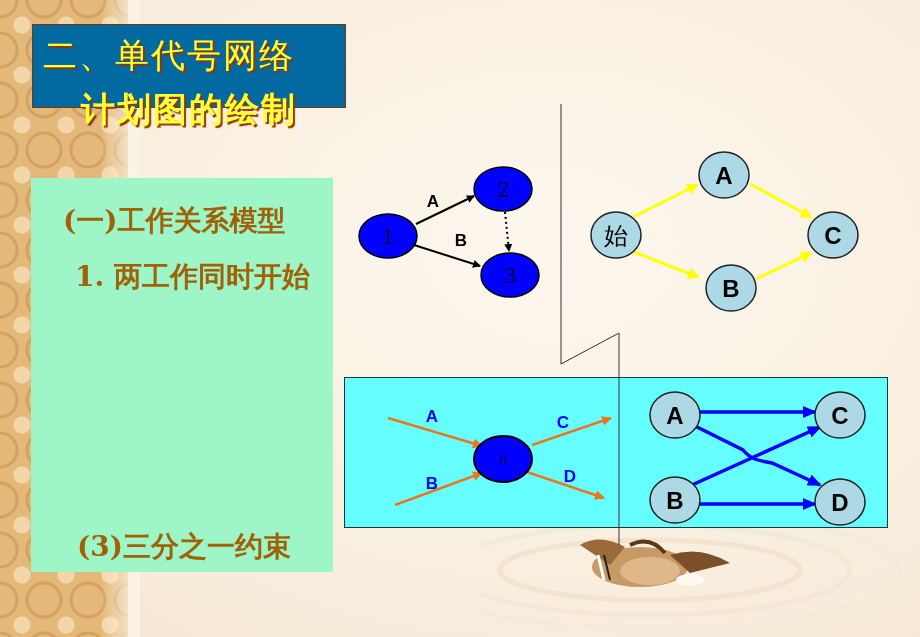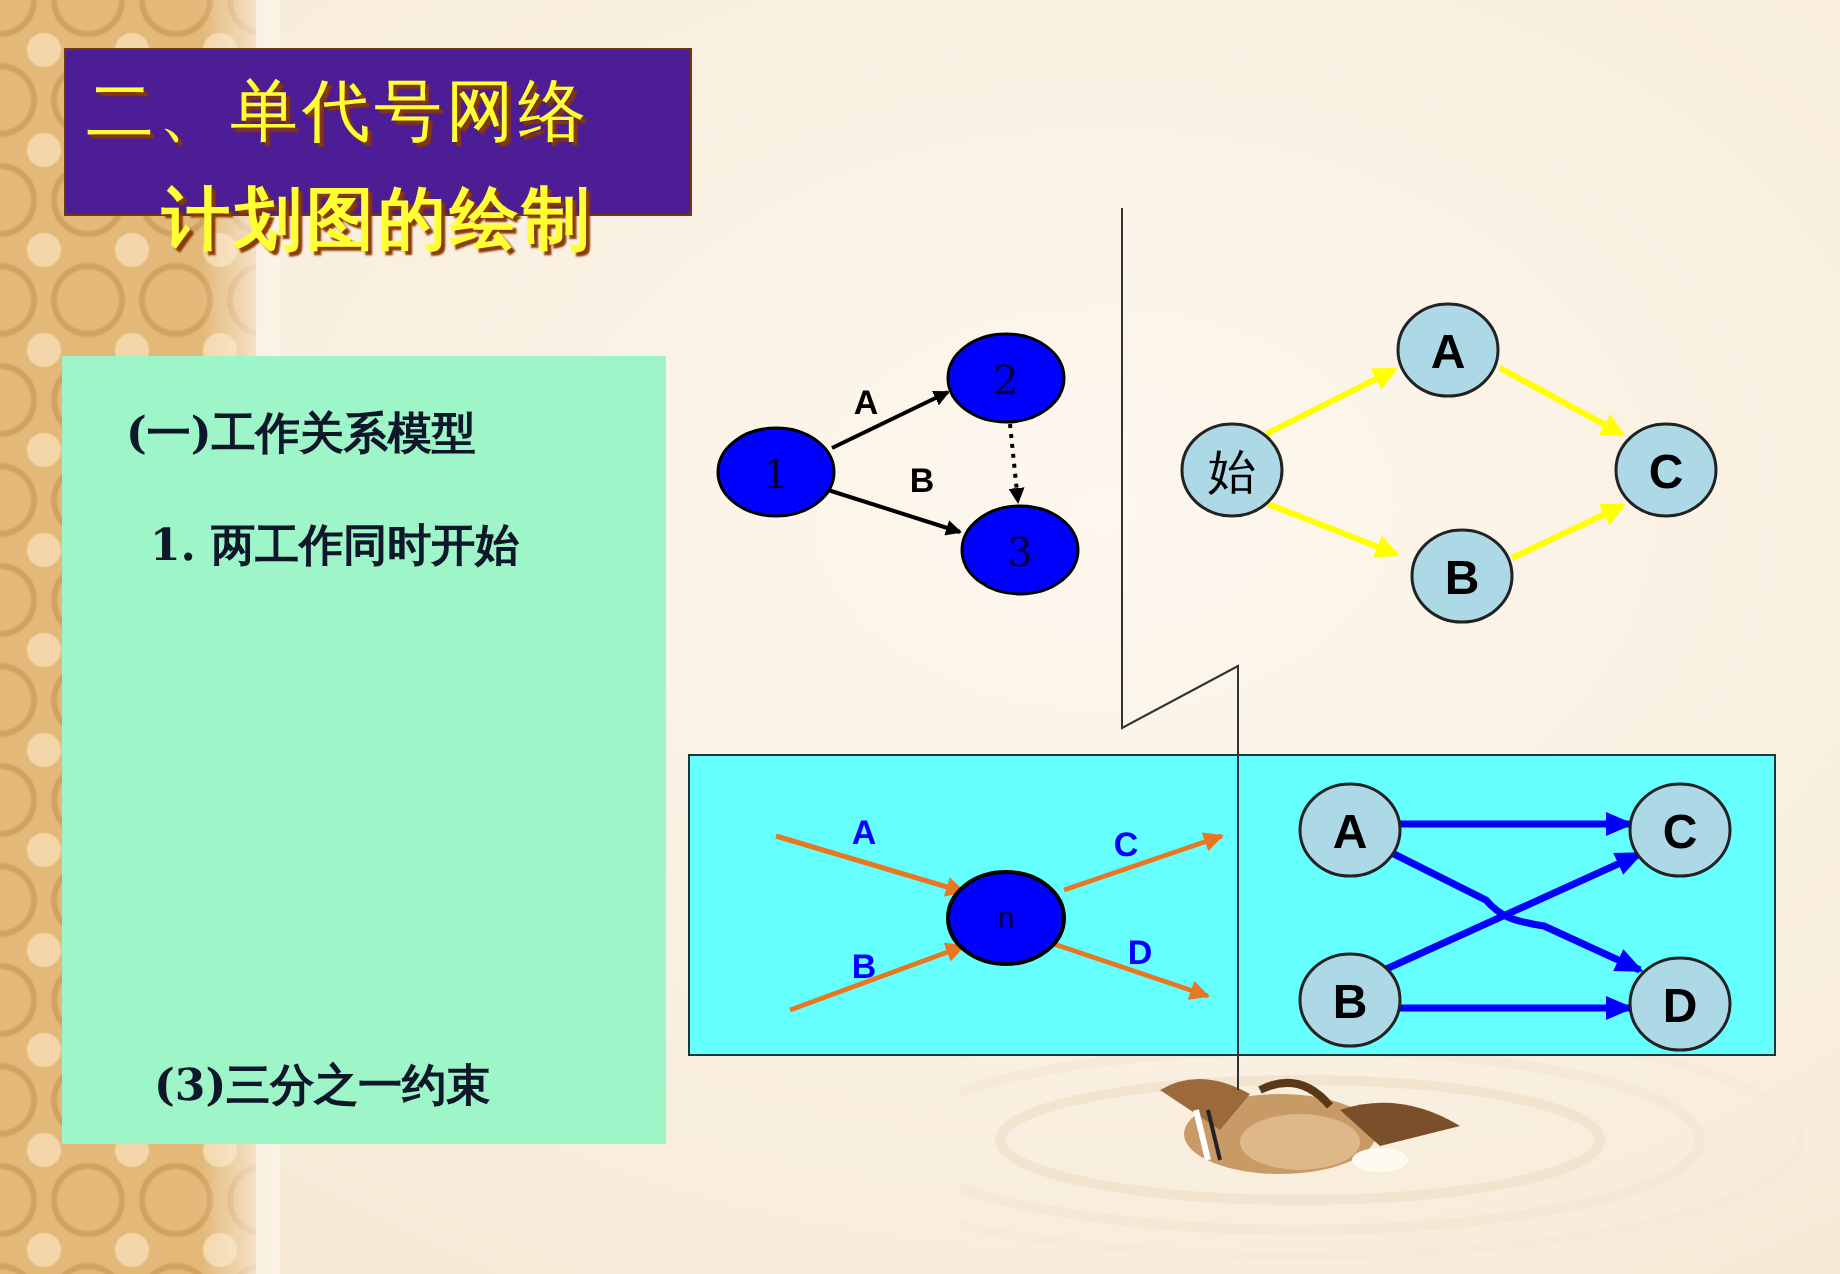--- a/index.html
+++ b/index.html
@@ -33,21 +33,21 @@
     .left-strip-fade {
       position: absolute;
       left: 100px; top: 0;
       width: 40px; height: 637px;
       background: linear-gradient(to right, rgba(251,243,230,0), rgba(251,243,230,1));
     }
     .title-box {
       position: absolute;
       left: 32px; top: 24px;
       width: 314px; height: 84px;
-      background: #4c1d95;
+      background: #0369a1;
       border: 1px solid #6b3a10;
       box-sizing: border-box;
     }
     .title-line {
       position: absolute;
       color: #ffff33;
       font-size: 34px;
       font-family: "DejaVu Sans", sans-serif;
       letter-spacing: 2px;
       text-shadow: 2px 2px 1px #8a3a00;
@@ -59,22 +59,22 @@
     .text-panel {
       position: absolute;
       left: 31px; top: 178px;
       width: 302px; height: 394px;
       background: #9ef5c8;
     }
     .panel-line {
       position: absolute;
       font-family: "DejaVu Serif", serif;
       font-weight: bold;
-      font-size: 22px;
-      color: #0f172a;
+      font-size: 28px;
+      color: #a16207;
       white-space: nowrap;
     }
 
     .cyan-box {
       position: absolute;
       left: 344px; top: 377px;
       width: 544px; height: 151px;
       background: #66ffff;
       border: 1px solid #1a3a3a;
       box-sizing: border-box;

